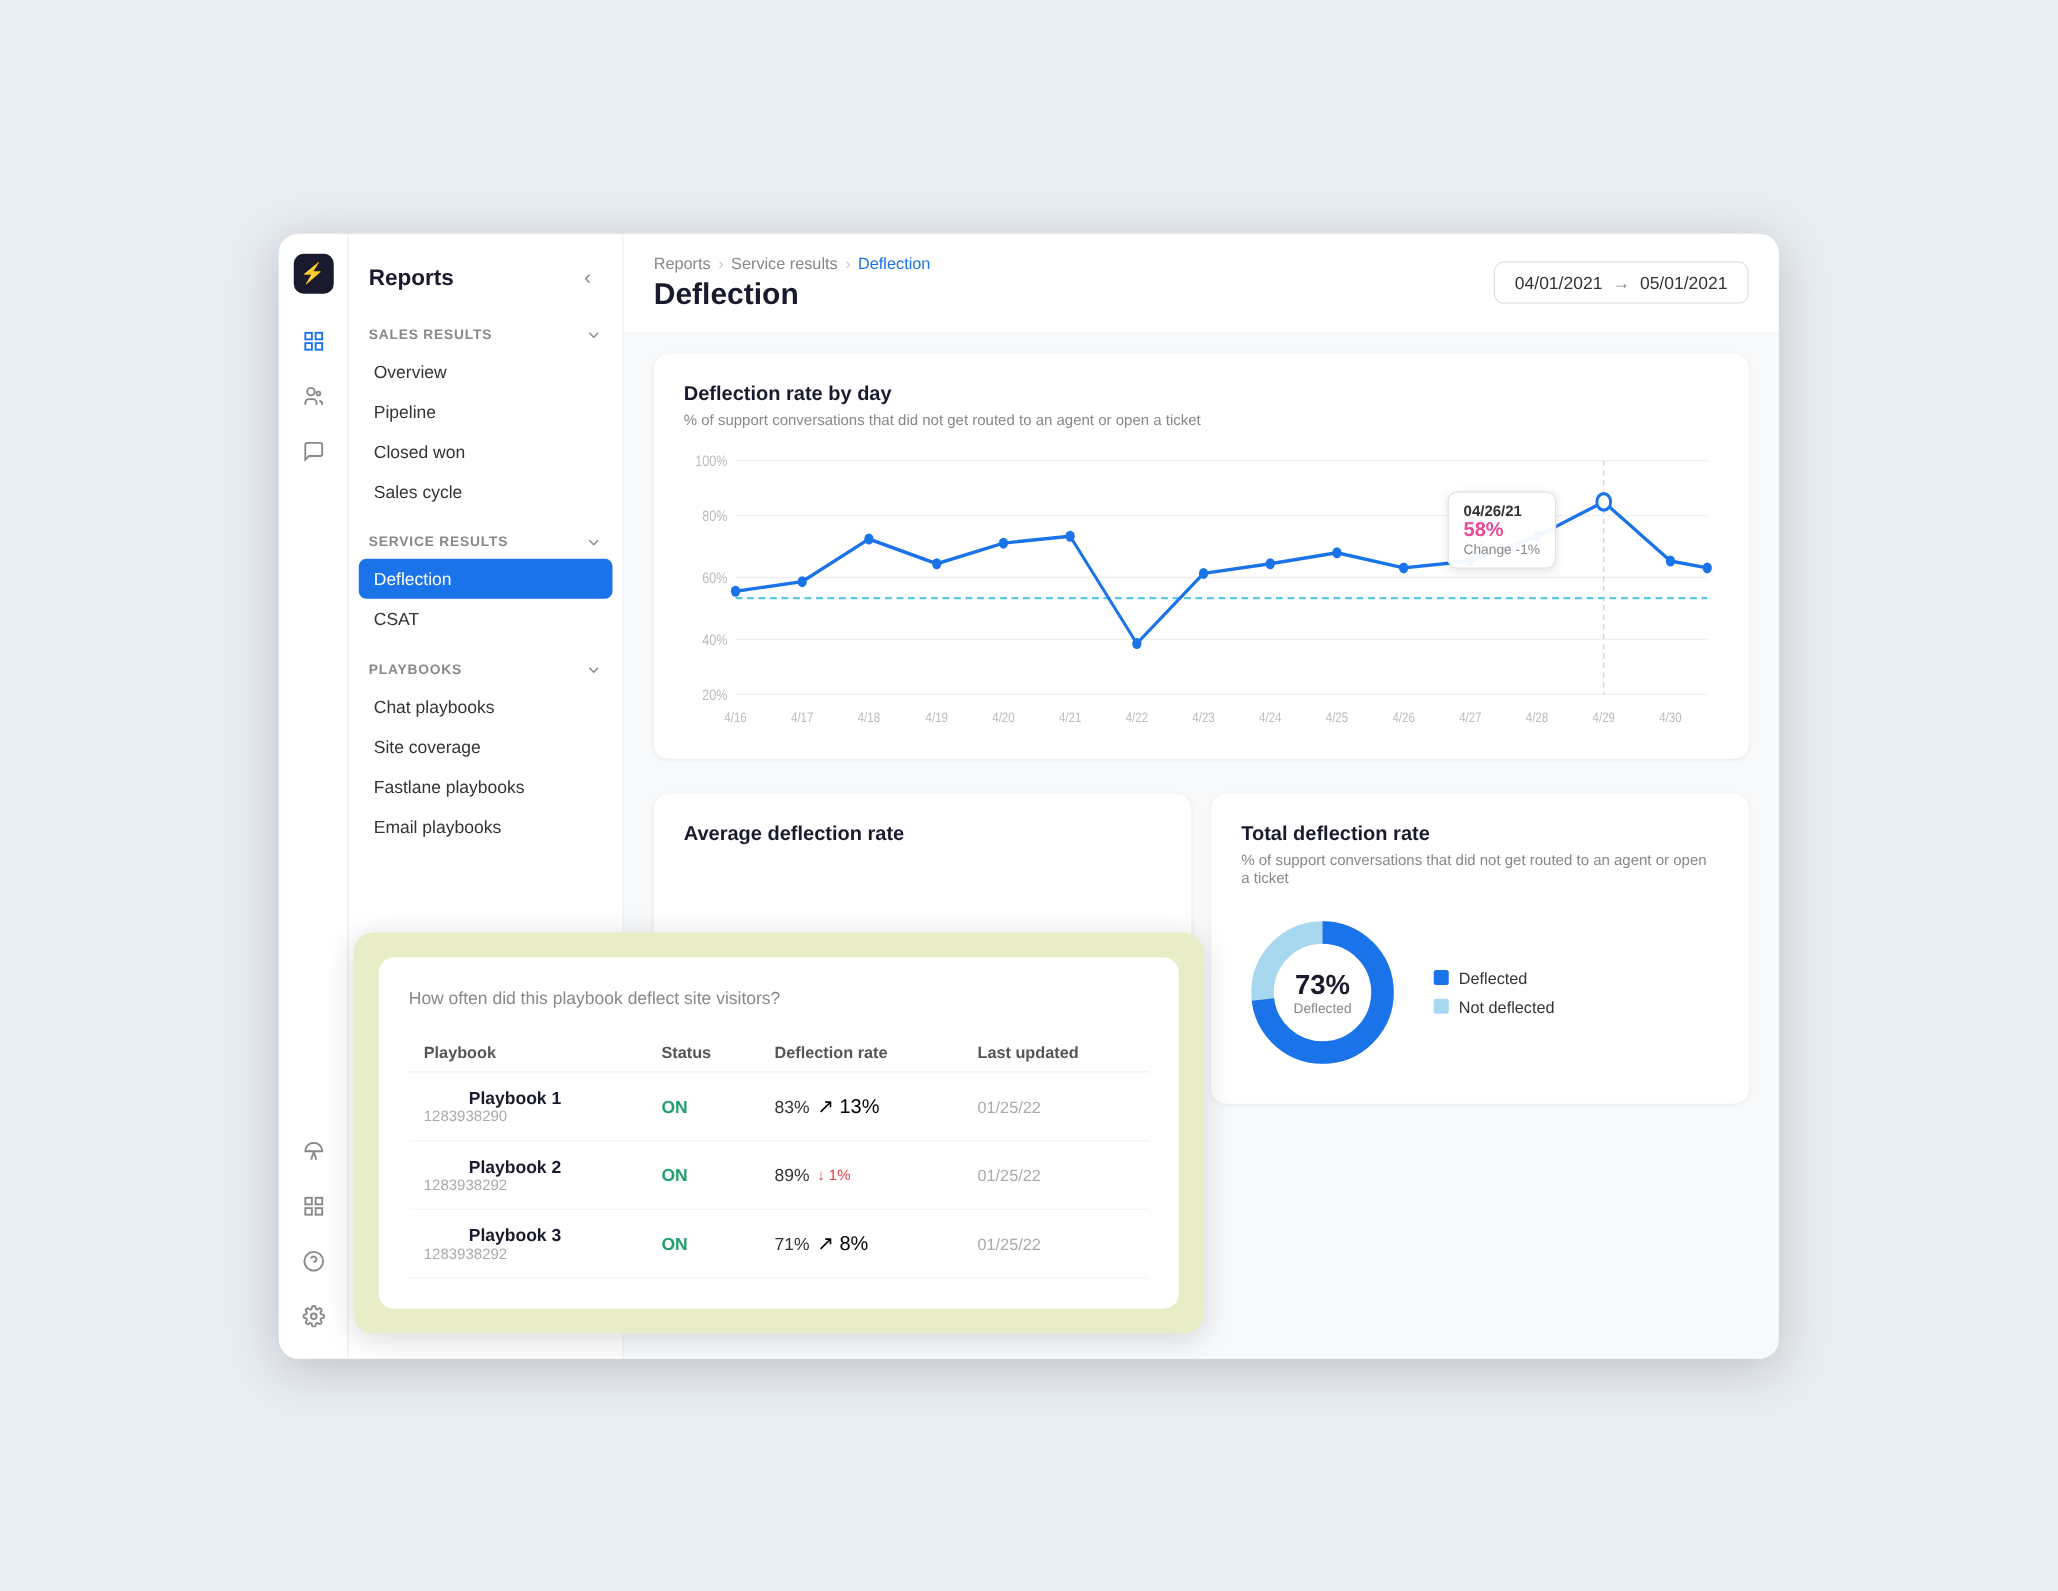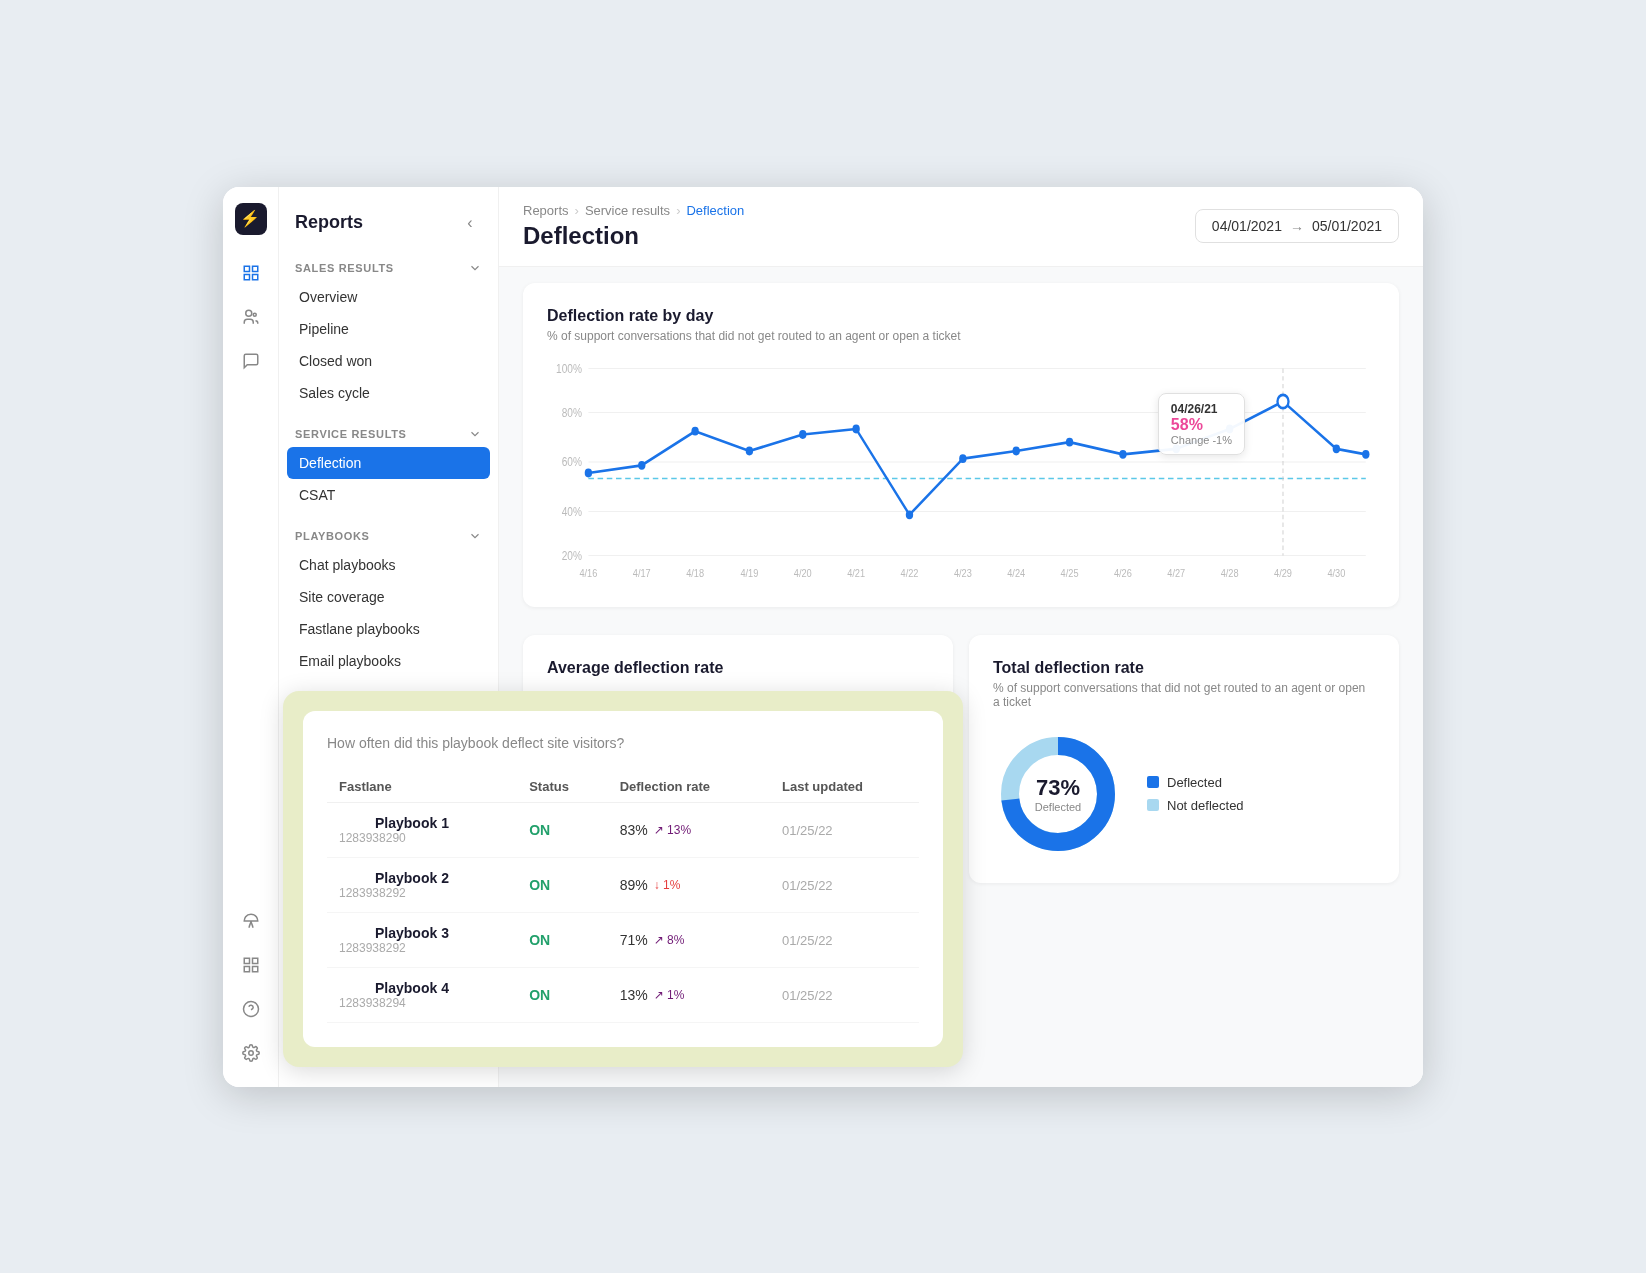--- a/index.html
+++ b/index.html
@@ -320,21 +320,21 @@
     }
     .status-on {
       color: #22a06b;
       font-weight: 600;
     }
     .defl-rate {
       display: flex;
       align-items: center;
       gap: 6px;
     }
-    .trend-up { color: #701a75; font-size: 12px; }
+    .trend-up { color: #000000; font-size: 16px; }
     .trend-down { color: #e53e3e; font-size: 12px; }
     .last-updated { color: #aaa; font-size: 13px; }
   </style>
 </head>
 <body>
 
 <div class="app-shell">
 
   <div class="icon-rail">
     <div class="logo">⚡</div>
@@ -565,21 +565,21 @@
     </div>
   </div>
 
   <div class="overlay-container">
     <div class="overlay-bg">
       <div class="overlay-card">
         <div class="overlay-subtitle">How often did this playbook deflect site visitors?</div>
         <table class="playbook-table">
           <thead>
             <tr>
-              <th>Fastlane</th>
+              <th>Playbook</th>
               <th>Status</th>
               <th>Deflection rate</th>
               <th>Last updated</th>
             </tr>
           </thead>
           <tbody id="playbook-tbody">
           <tr>
     <td>
       <div class="playbook-name">Playbook 1</div>
       <div class="playbook-id">1283938290</div>
@@ -626,37 +626,19 @@
     <td>
       <div class="defl-rate">
         <span>71%</span>
         <span class="trend-up">↗ 8%</span>
       </div>
     </td>
     <td>
       <span class="last-updated">01/25/22</span>
     </td>
   </tr>
-              <tr>
-    <td>
-      <div class="playbook-name">Playbook 4</div>
-      <div class="playbook-id">1283938294</div>
-    </td>
-    <td>
-      <span class="status-on">ON</span>
-    </td>
-    <td>
-      <div class="defl-rate">
-        <span>13%</span>
-        <span class="trend-up">↗ 1%</span>
-      </div>
-    </td>
-    <td>
-      <span class="last-updated">01/25/22</span>
-    </td>
-  </tr>
             </tbody>
         </table>
       </div>
     </div>
   </div>
 
 </div>
 
 </body></html>

